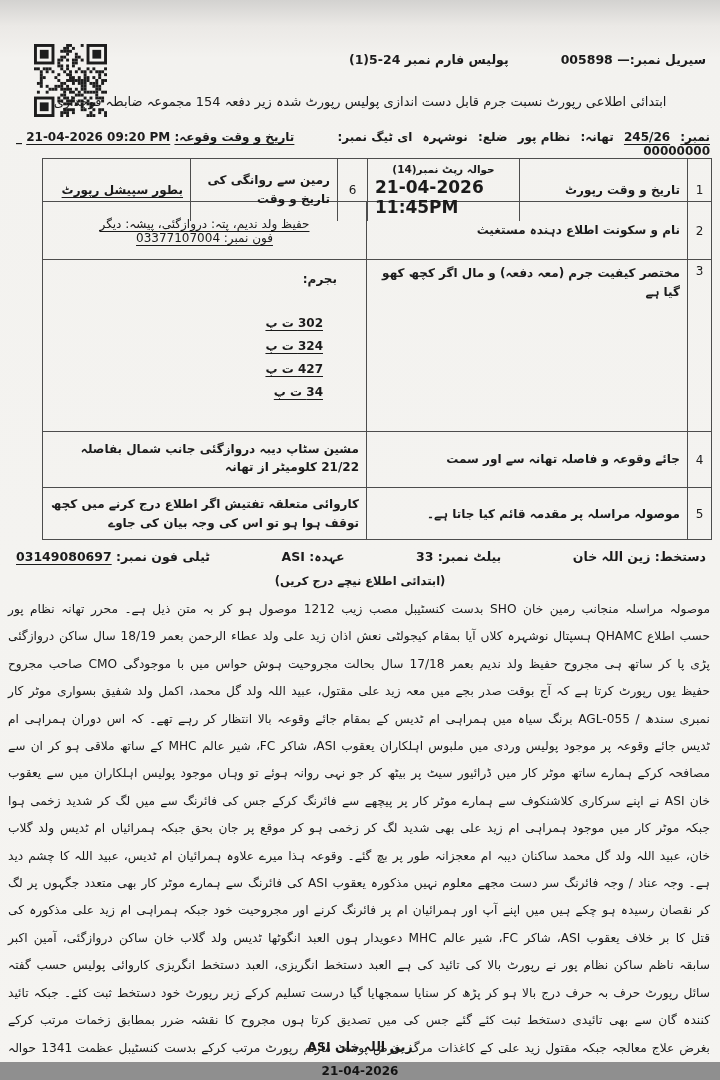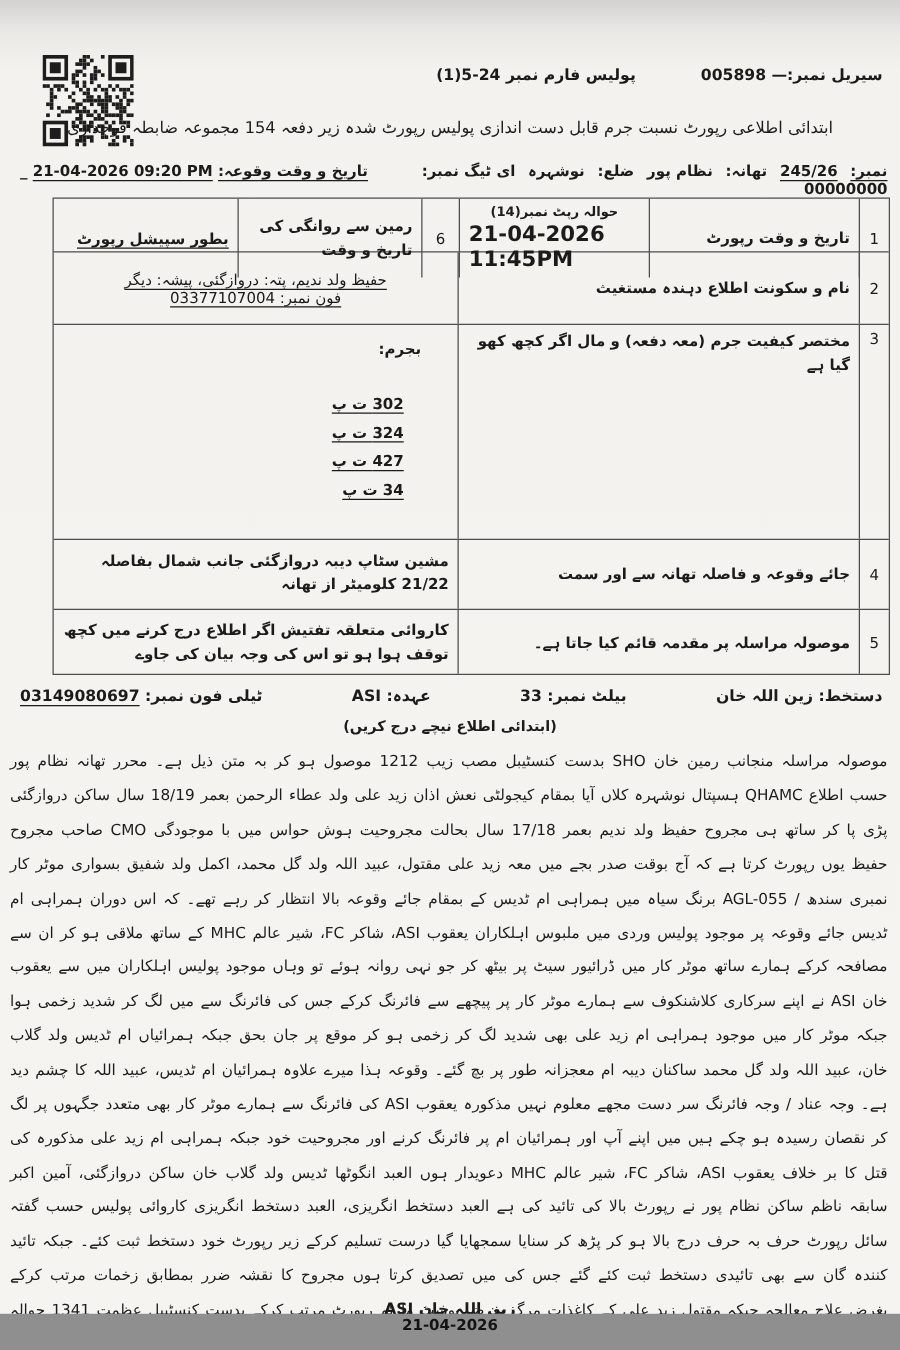--- a/index.html
+++ b/index.html
@@ -71,21 +71,21 @@
   .body-text {
     position:absolute; top:596px; right:10px; left:8px;
     text-align:justify; font-size:12.2px; line-height:27.4px;
     letter-spacing:0; word-spacing:1px;
   }
   .signer {
     position:absolute; top:1039px; right:0; left:0; text-align:center;
     font-size:12.5px; font-weight:bold;
   }
   .footer-band {
-    position:absolute; bottom:0; right:0; left:0; height:29px;
+    position:absolute; bottom:0; right:0; left:0; height:18px;
     background:#8f8f8f; text-align:center; font-size:12px; font-weight:bold;
     color:#141414; line-height:18px;
   }
   .ltr { direction:ltr; unicode-bidi:embed; }
 </style>
 </head>
 <body>
 
 <div class="page">
 

